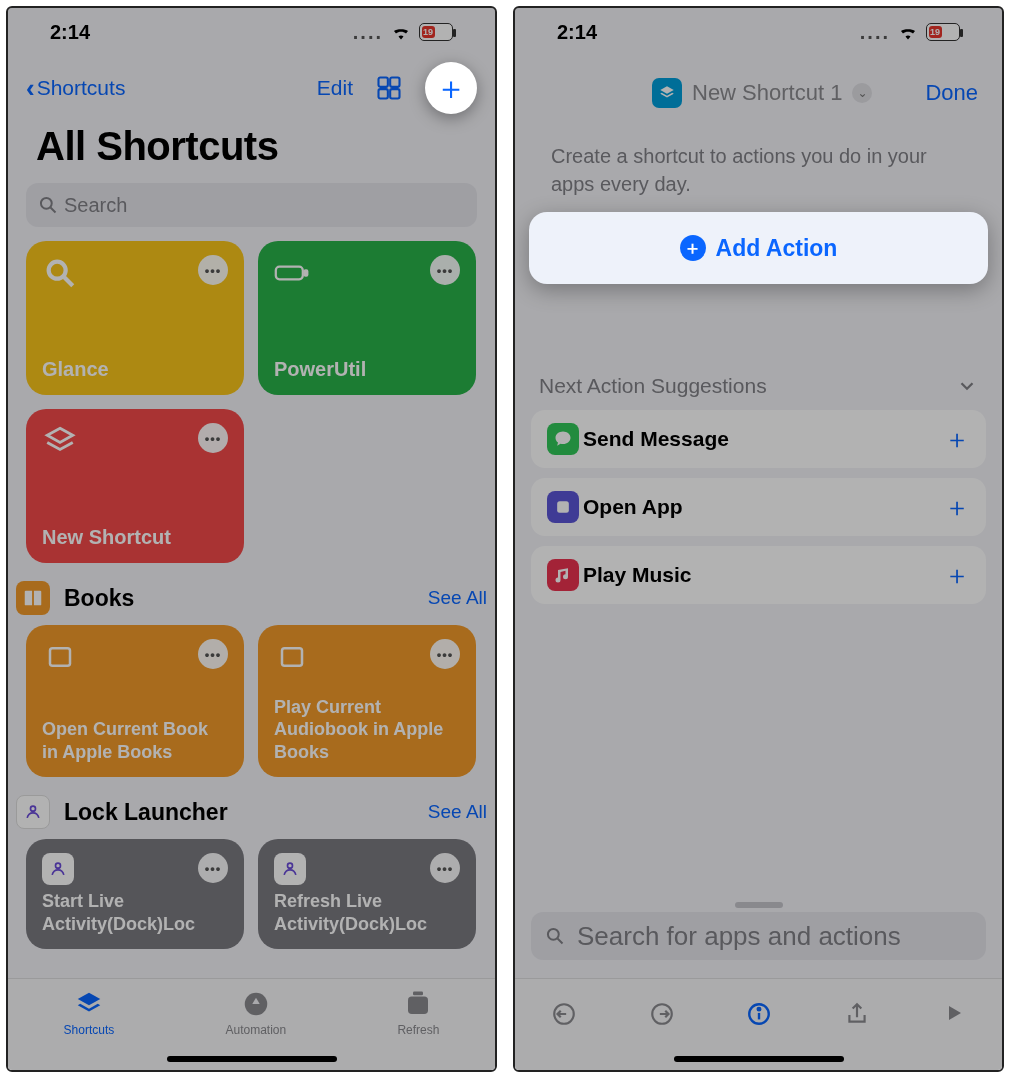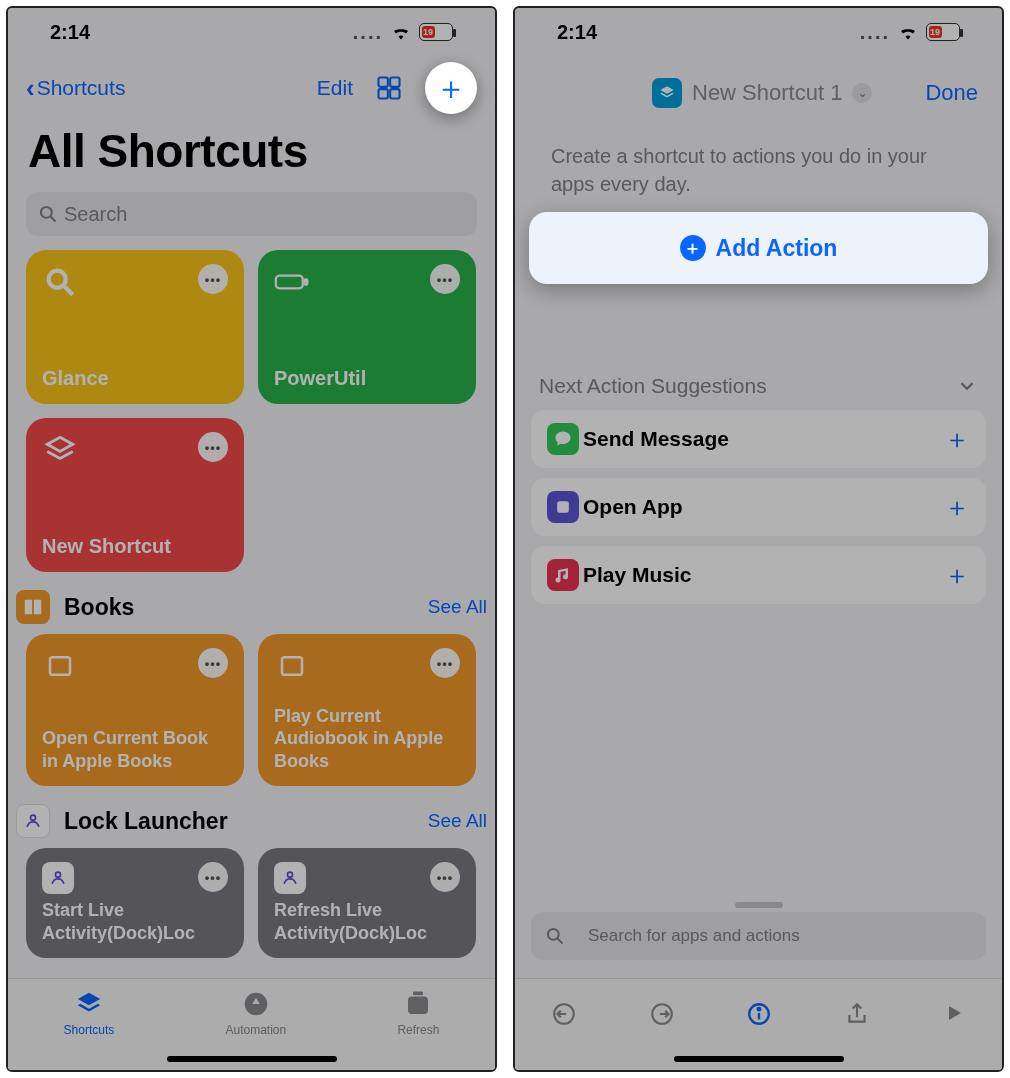--- a/index.html
+++ b/index.html
@@ -50,21 +50,21 @@
   .navbar1 { display:flex; align-items:center; justify-content:space-between; padding:6px 18px 8px; }
   .back { display:flex; align-items:center; font-size:21px; gap:2px; }
   .nav-right1 { display:flex; align-items:center; gap:22px; font-size:21px;text-align:right; }
   .plus-circle {
     width:52px; height:52px; border-radius:50%; background:#fff;
     display:flex; align-items:center; justify-content:center;
     box-shadow:0 4px 16px rgba(0,0,0,0.35);
     position:relative; z-index:60;
   }
   .plus-circle span { font-size:32px; font-weight:300; line-height:1; }
-  .big-title { font-size:46px; font-weight:800; padding:2px 20px 10px; letter-spacing:-0.5px; }
+  .big-title { font-size:40px; font-weight:800; padding:2px 20px 10px; letter-spacing:-0.5px;margin-left:8px; }
   .searchbar {
     margin:4px 18px 14px; height:44px; background:#e4e4ea; border-radius:12px;
     display:flex; align-items:center; padding:0 12px; color:#808086; font-size:20px; gap:6px;
   }
   .grid2 { display:flex; flex-wrap:wrap; gap:14px; padding:0 18px; }
   .tile {
     width:218px; height:154px; border-radius:20px; padding:14px 16px;
     color:#fff; position:relative; display:flex; flex-direction:column; justify-content:space-between;
   }
   .tile-top { display:flex; justify-content:space-between; align-items:flex-start; }
@@ -120,21 +120,21 @@
   .sugg {
     height:58px; background:#fff; border-radius:14px; display:flex; align-items:center;
     padding:0 16px; justify-content:space-between;
   }
   .sugg .ll { display:flex; align-items:center; gap:4px; font-size:21px; font-weight:600; }
   .sugg .ico { width:32px; height:32px; border-radius:8px; display:flex; align-items:center; justify-content:center; color:#fff; font-size:18px; }
   .sugg .pl { font-size:26px; font-weight:300; }
 
   .bottom-search {
     margin:0 16px; height:48px; background:#e4e4ea; border-radius:12px;
-    display:flex; align-items:center; padding:0 14px; color:#808086; font-size:17px; gap:23px;
+    display:flex; align-items:center; padding:0 14px; color:#808086; font-size:26px; gap:12px;
     position:absolute; bottom:110px; left:0; right:0;
   }
   .grabber { position:absolute; bottom:162px; left:50%; transform:translateX(-50%); width:48px; height:6px; background:#c5c5cb; border-radius:4px; }
 
   .toolbar2 {
     position:absolute; bottom:0; left:0; right:0; height:92px;
     background:#f6f6f8; border-top:1px solid rgba(0,0,0,0.1);
     display:flex; justify-content:space-around; align-items:flex-start; padding-top:22px;
     z-index:40;
   }

